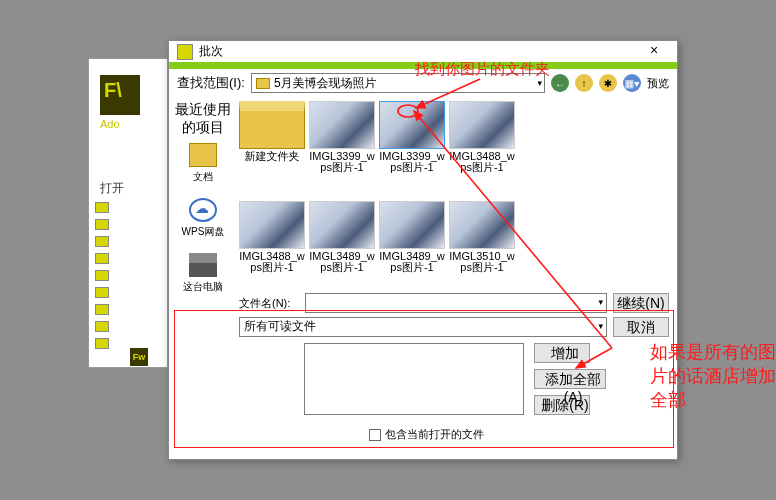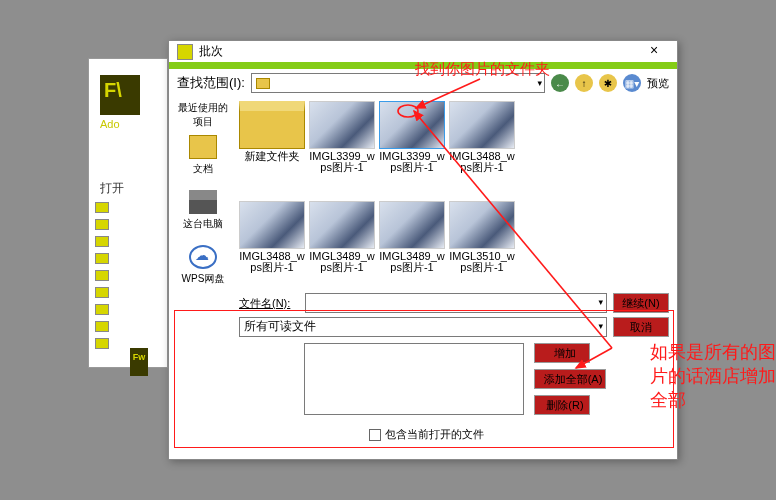--- a/index.html
+++ b/index.html
@@ -4,56 +4,56 @@
 <style>
 * { box-sizing: border-box; margin: 0; padding: 0; }
 body { font-family: "Microsoft YaHei", sans-serif; font-size: 12px; background: #8e8e8e; width: 776px; height: 500px; position: relative; overflow: hidden; }
 .bg-win { position: absolute; left: 88px; top: 58px; width: 80px; height: 310px; background: #fff; border: 1px solid #999; }
 .fw-logo { position: absolute; left: 100px; top: 75px; width: 40px; height: 40px; background: #3a3a00; color: #d6d600; font-weight: bold; font-size: 20px; padding: 4px; }
 .fw-ado { position: absolute; left: 100px; top: 118px; color: #c8c800; font-size: 11px; }
 .open-label { position: absolute; left: 100px; top: 180px; font-size: 12px; color: #333; }
 .recent-list { position: absolute; left: 95px; top: 200px; width: 55px; }
 .recent-item { height: 15px; margin-bottom: 2px; display: flex; align-items: center; }
 .recent-icon { width: 14px; height: 11px; background: #d6d600; border: 1px solid #888; margin-right: 2px; }
-.fw-small { position: absolute; left: 130px; top: 348px; width: 18px; height: 28px; background: #3a3a00; color: #d6d600; font-size: 9px; font-weight: bold; text-align: center; line-height: 18px; }
+.fw-small { position: absolute; left: 130px; top: 348px; width: 18px; height: 18px; background: #3a3a00; color: #d6d600; font-size: 9px; font-weight: bold; text-align: center; line-height: 18px; }
 .dialog { position: absolute; left: 168px; top: 40px; width: 510px; height: 420px; background: #fff; border: 1px solid #888; box-shadow: 2px 2px 8px rgba(0,0,0,.3); }
 .titlebar { height: 28px; display: flex; align-items: center; padding: 0 8px; border-bottom: 7px solid #84cc16; }
 .title-icon { width: 16px; height: 16px; background: #d6d600; border: 1px solid #888; margin-right: 6px; }
 .title-text { flex: 1; font-size: 12px; }
 .close-btn { width: 30px; height: 20px; text-align: center; cursor: pointer; font-size: 14px; }
 .toprow { display: flex; align-items: center; padding: 4px 8px; gap: 6px; }
 .label { font-size: 13px; white-space: nowrap; }
 .folder-select { flex: 1; height: 20px; border: 1px solid #7a7a7a; display: flex; align-items: center; padding: 0 4px; position: relative; }
 .folder-icon { width: 14px; height: 11px; background: #e8c54a; border: 1px solid #aa8800; margin-right: 4px; }
 .folder-drop { position: absolute; right: 2px; font-size: 9px; }
 .tool-icon { width: 18px; height: 18px; border-radius: 50%; display: flex; align-items: center; justify-content: center; font-size: 10px; cursor: pointer; }
 .preview-label { font-size: 11px; margin-left: auto; }
 .sidebar { position: absolute; left: 6px; top: 60px; width: 56px; }
-.side-lbl { font-size: 10px; text-align: center; margin-bottom: 6px; }
+.side-lbl { font-size: 14px; text-align: center; margin-bottom: 6px; }
 .side-item { text-align: center; margin-bottom: 14px; cursor: pointer; }
 .side-icon { width: 28px; height: 24px; margin: 0 auto 3px; }
 .desktop-icon { background: #3a6fc4; border-top: 6px solid #7da8e0; }
 .doc-icon { background: #e8c54a; border: 1px solid #aa8800; }
 .pc-icon { background: #555; border-top: 10px solid #888; }
 .cloud-icon { border: 2px solid #3a6fc4; border-radius: 50%; position: relative; }
 .cloud-icon::after { content: "☁"; position: absolute; left: 4px; top: 0; color: #3a6fc4; font-size: 14px; }
 .side-txt { font-size: 10px; }
 .thumbs { position: absolute; left: 70px; top: 60px; width: 370px; display: flex; flex-wrap: wrap; gap: 4px; }
 .thumb { width: 66px; text-align: center; }
 .thumb-img { width: 66px; height: 48px; background: linear-gradient(135deg, #d8e0ec 0%, #b8c4d8 40%, #4a5a7a 70%, #e8ecf4 100%); border: 1px solid #ccc; }
 .thumb-folder { width: 66px; height: 48px; background: #e8c54a; border: 1px solid #aa8800; border-top: 10px solid #f0d878; }
 .thumb.selected .thumb-img { border: 1px solid #3a9be8; background-color: #cce4f7; }
 .thumb-lbl { font-size: 11px; line-height: 11px; margin-top: 2px; word-break: break-all; }
 .thumbs-row2 { position: absolute; left: 70px; top: 160px; width: 370px; display: flex; gap: 4px; }
 .form-area { position: absolute; left: 70px; top: 252px; width: 430px; }
 .form-row { display: flex; align-items: center; margin-bottom: 4px; gap: 6px; }
-.form-lbl { width: 60px; font-size: 11px; text-decoration: underline; }
+.form-lbl { width: 60px; font-size: 11px; }
 .form-input { flex: 1; height: 20px; border: 1px solid #7a7a7a; position: relative; }
 .form-input .drop { position: absolute; right: 3px; top: 3px; font-size: 9px; }
-.btn { width: 56px; height: 20px; border: 1px solid #999; background: #b91c1c; font-size: 11px; text-align: center; line-height: 18px; cursor: pointer; }
+.btn { width: 56px; height: 20px; border: 1px solid #999; background: #e5e5e5; font-size: 14px; text-align: center; line-height: 18px; cursor: pointer; }
 .batch-box { position: absolute; left: 135px; top: 302px; width: 220px; height: 72px; border: 1px solid #7a7a7a; }
 .batch-btns { position: absolute; left: 365px; top: 302px; }
 .batch-btns .btn { margin-bottom: 6px; display: block; padding-left: 6px; }
 .checkbox-row { position: absolute; left: 200px; top: 386px; display: flex; align-items: center; gap: 4px; font-size: 11px; }
 .chk { width: 12px; height: 12px; border: 1px solid #666; }
 .anno1 { position: absolute; left: 415px; top: 60px; color: #ff1a1a; font-size: 15px; font-weight: 500; z-index: 10; }
 .anno2 { position: absolute; left: 650px; top: 340px; color: #ff1a1a; font-size: 18px; font-weight: 500; z-index: 10; }
 svg.annot { position: absolute; left: 0; top: 0; width: 776px; height: 500px; pointer-events: none; z-index: 9; }
 .red-box { position: absolute; left: 174px; top: 310px; width: 500px; height: 138px; border: 1.5px solid #ff1a1a; z-index: 8; pointer-events: none; }
 </style>
@@ -98,42 +98,43 @@
 <div class="dialog">
   <div class="titlebar">
     <div class="title-icon"></div>
     <div class="title-text">批次</div>
     <div class="close-btn">×</div>
   </div>
   <div class="toprow">
     <span class="label">查找范围(I):</span>
     <div class="folder-select">
       <div class="folder-icon"></div>
+      <span>5月美博会现场照片</span>
       <span class="folder-drop">▾</span>
     </div>
     <div class="tool-icon" style="background:#4a8a4a;color:#fff">←</div>
     <div class="tool-icon" style="background:#e8c54a">↑</div>
     <div class="tool-icon" style="background:#e8c54a">✱</div>
     <div class="tool-icon" style="background:#5a8ad0;color:#fff">▦▾</div>
     <span class="preview-label">预览</span>
   </div>
 
   <div class="sidebar">
     <div class="side-lbl">最近使用的项目</div>
     <div class="side-item">
       <div class="side-icon doc-icon"></div>
       <div class="side-txt">文档</div>
     </div>
     <div class="side-item">
+      <div class="side-icon cloud-icon"></div>
+      <div class="side-txt">WPS网盘</div>
+    </div>
+    <div class="side-item">
       <div class="side-icon pc-icon"></div>
       <div class="side-txt">这台电脑</div>
-    </div>
-    <div class="side-item">
-      <div class="side-icon cloud-icon"></div>
-      <div class="side-txt">WPS网盘</div>
     </div>
   </div>
 
   <div class="thumbs">
     <div class="thumb">
         <div class="thumb-folder"></div>
         <div class="thumb-lbl">新建文件夹</div>
       </div>
     <div class="thumb">
         <div class="thumb-img"></div>

